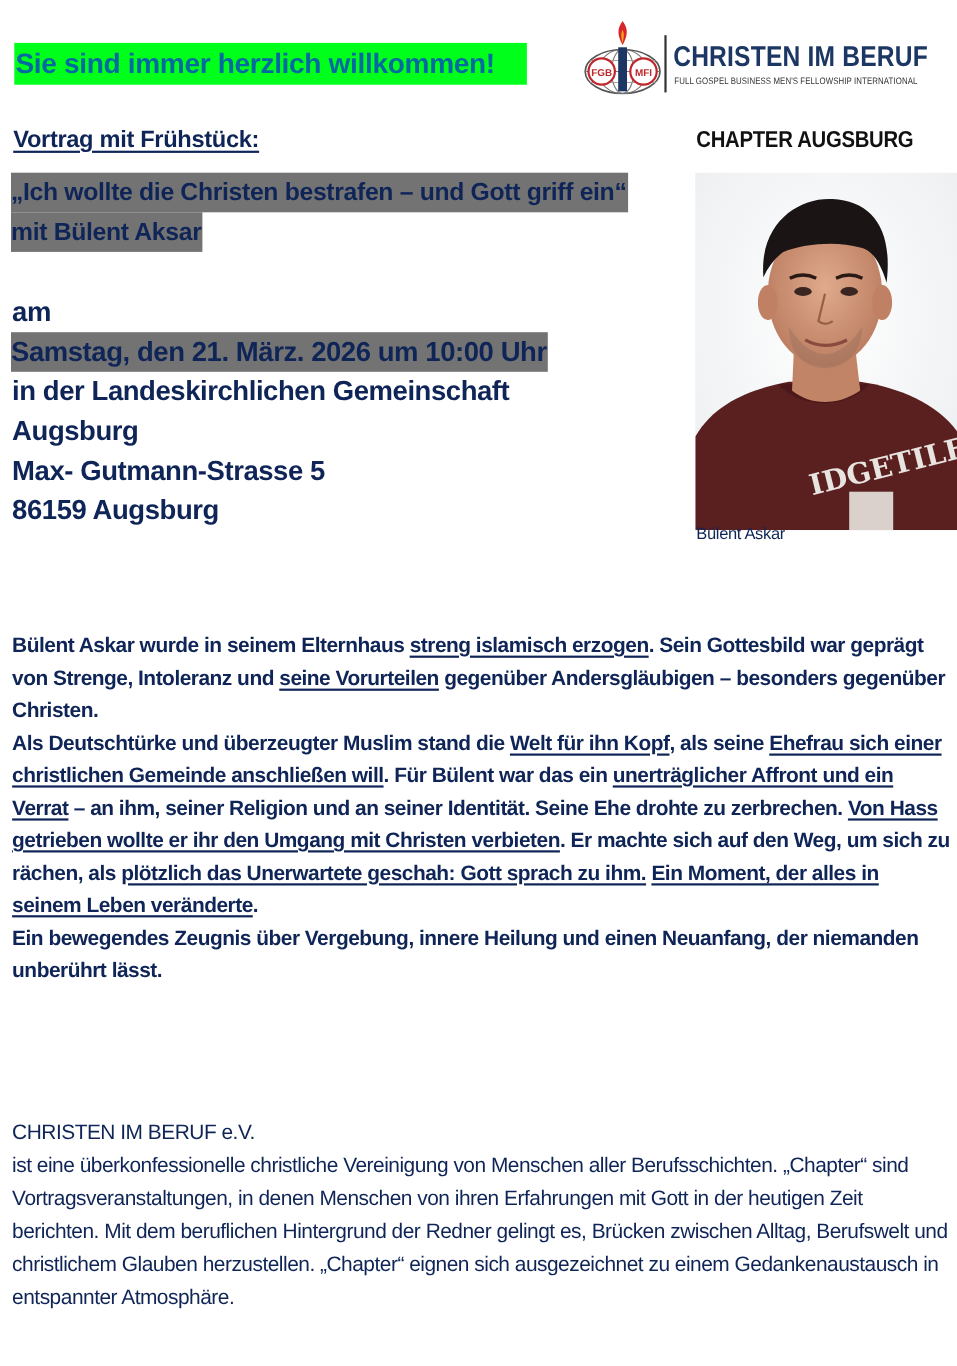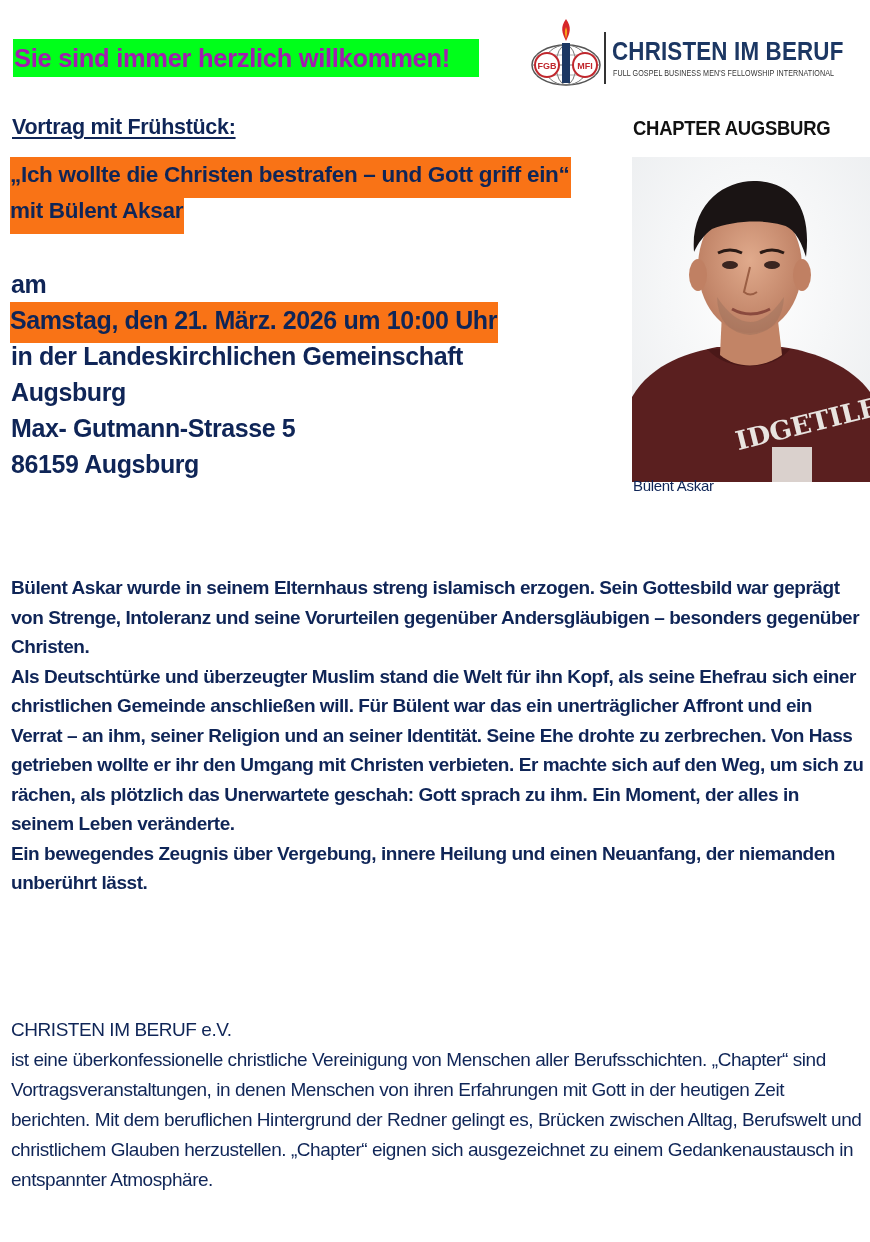--- a/index.html
+++ b/index.html
@@ -4,21 +4,21 @@
   <style>
     html, body { margin: 0; padding: 0; background: #ffffff; }
     body {
       width: 870px; height: 1242px; position: relative; overflow: hidden;
       font-family: "Liberation Sans", "DejaVu Sans", sans-serif;
       color: #0f2557;
     }
     .abs { position: absolute; }
     .welcome {
       left: 13px; top: 39px; height: 38px; width: 465px;
-      background: #00ff1a; color: #a21caf;
+      background: #00ff1a; color: #0369a1;
       font-size: 25.5px; font-weight: bold; line-height: 38px;
       white-space: nowrap; letter-spacing: -0.3px; padding-left: 1px;
     }
     .logo { left: 530px; top: 15px; width: 310px; height: 72px; }
     .logo-divider { left: 604px; top: 32px; width: 2px; height: 52px; background: #333; }
     .logo-title {
       left: 612px; top: 36px; font-size: 26px; font-weight: bold; color: #1c3763;
       letter-spacing: 0.2px; white-space: nowrap; transform: scaleX(0.86); transform-origin: left;
       font-family: "Liberation Sans Narrow", "Liberation Sans", sans-serif;
     }
@@ -29,41 +29,41 @@
     .chapter {
       left: 633px; top: 116px; font-size: 21px; font-weight: bold; color: #111;
       white-space: nowrap; transform: scaleX(0.88); transform-origin: left; letter-spacing: -0.3px;
     }
     .heading {
       left: 12px; top: 115px; font-size: 21.5px; font-weight: bold;
       text-decoration: underline; text-decoration-thickness: 2px; text-underline-offset: 3px;
       white-space: nowrap; letter-spacing: -0.3px;
     }
     .hl {
-      background: #f97316; display: inline-block; padding: 0 1px 5px 0;
+      background: #737373; display: inline-block; padding: 0 1px 0 0;
     }
     .title-line {
       left: 10px; font-size: 22.5px; font-weight: bold; line-height: 36px; height: 36px;
       white-space: nowrap; letter-spacing: -0.3px;
     }
     .info-line {
       left: 11px; font-size: 25px; font-weight: bold; line-height: 36px;
       white-space: nowrap; letter-spacing: -0.4px;
     }
     .photo {
       left: 632px; top: 157px; width: 238px; height: 325px; overflow: hidden;
       background: #f6f6f6;
     }
     .caption { left: 633px; top: 477px; font-size: 15px; font-weight: normal; white-space: nowrap; letter-spacing: -0.3px; }
     .body-text {
       left: 11px; top: 573px; width: 855px;
       font-size: 19px; font-weight: bold; line-height: 29.5px; letter-spacing: -0.45px;
     }
     .body-text p { margin: 0; }
-    .u { text-decoration-thickness: 2px; text-underline-offset: 3px; }
+    .u { text-decoration: underline; text-decoration-thickness: 2px; text-underline-offset: 3px; }
     .about {
       left: 11px; top: 1015px; width: 855px;
       font-size: 19px; font-weight: normal; line-height: 30px; letter-spacing: -0.45px;
     }
     .about p { margin: 0; }
   </style>
 </head>
 <body>
 
 <div class="abs welcome">Sie sind immer herzlich willkommen!</div>

